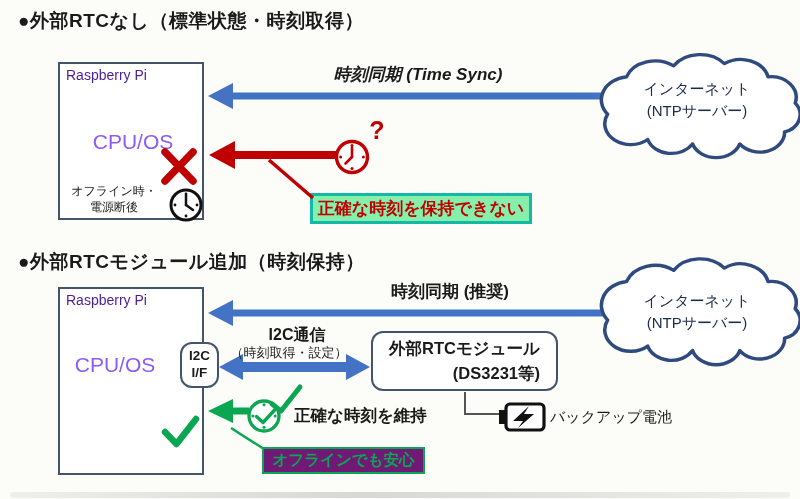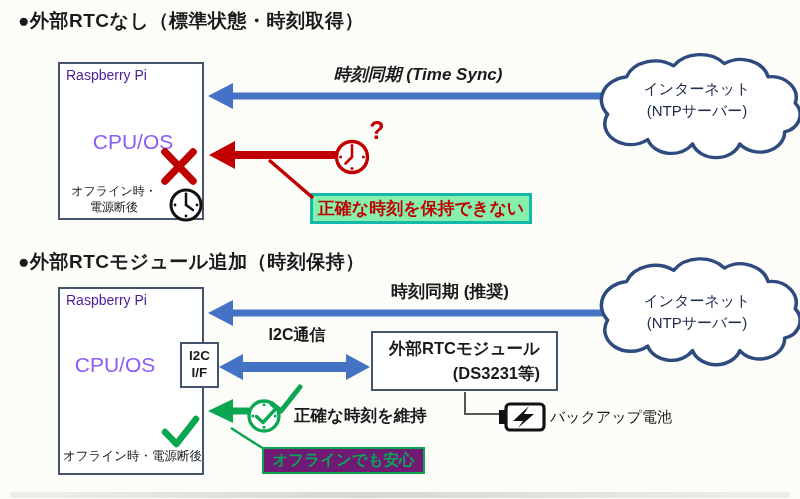--- a/index.html
+++ b/index.html
@@ -17,21 +17,21 @@
   .cpu{font-size:21px;font-weight:500;color:#8b5cf6;}
   .small{font-size:12px;}
   .sync-label{font-size:17px;font-weight:600;}
   .cloud-text{font-size:15px;font-weight:400;color:#1c2b4a;line-height:1.45;}
   .warn-box{position:absolute;border:3px solid #14b8a6;background:#86efac;
     display:flex;align-items:center;justify-content:center;
     color:#c00000;font-size:17px;font-weight:700;box-sizing:border-box;}
   .safe-box{position:absolute;border:2.5px solid #0aa651;background:#701a75;
     display:flex;align-items:center;justify-content:center;
     color:#0aa651;font-size:15.5px;font-weight:700;box-sizing:border-box;}
-  .flexc{display:flex;align-items:center;justify-content:center;}
+  .flexc{display:flex;align-items:center;justify-content:center;border-radius:12px;}
   svg.overlay{position:absolute;left:0;top:0;pointer-events:none;}
   .qmark{font-size:25px;font-weight:800;color:#c00000;}
   .bottom-artifact{position:absolute;left:10px;right:10px;bottom:1px;height:6px;
     border-radius:3px;
     background:linear-gradient(90deg,rgba(120,120,120,.10),rgba(120,120,120,.28) 45%,rgba(120,120,120,.10));}
 </style>
 </head>
 <body>
 
 <div id="canvas">
@@ -41,21 +41,20 @@
 
   <div class="box" style="left:58px;top:62px;width:146px;height:158px;"></div>
   <div class="txt box-label" style="left:66px;top:66px;">Raspberry Pi</div>
   <div class="txt cpu center" style="left:58px;top:128px;width:150px;">CPU/OS</div>
   <div class="txt small center" style="left:58px;top:183px;width:112px;">オフライン時・
 電源断後</div>
 
   <div class="box" style="left:58px;top:287px;width:146px;height:188px;"></div>
   <div class="txt box-label" style="left:66px;top:291px;">Raspberry Pi</div>
   <div class="txt cpu center" style="left:50px;top:351px;width:130px;">CPU/OS</div>
-  <div class="txt small" style="left:63px;top:448px;font-size:12.5px;">オフライン時・電源断後</div>
 
   <div class="box flexc" style="left:180px;top:342px;width:39px;height:46px;font-size:13.5px;font-weight:600;text-align:center;white-space:pre-line;line-height:1.25;">I2C
 I/F</div>
 
   <div class="box flexc" style="left:371px;top:331px;width:187px;height:60px;font-size:16.5px;font-weight:600;text-align:right;white-space:pre-line;line-height:1.5;">外部RTCモジュール
 (DS3231等)</div>
 
   <div class="warn-box" style="left:310px;top:193px;width:222px;height:31px;">正確な時刻を保持できない</div>
   <div class="safe-box" style="left:262px;top:447px;width:163px;height:27px;">オフラインでも安心</div>
 
@@ -146,18 +145,19 @@
   <div class="txt cloud-text center" style="left:607px;top:78px;width:180px;">インターネット
 (NTPサーバー)</div>
 
   <div class="txt qmark center" style="left:362px;top:114px;width:30px;">?</div>
 
   <div class="txt sync-label center" style="left:330px;top:281px;width:240px;">時刻同期 (推奨)</div>
   <div class="txt cloud-text center" style="left:607px;top:290px;width:180px;">インターネット
 (NTPサーバー)</div>
 
   <div class="txt center" style="left:227px;top:324px;width:140px;font-size:16px;font-weight:600;">I2C通信</div>
+  <div class="txt center" style="left:214px;top:344px;width:150px;font-size:13px;font-weight:500;">（時刻取得・設定）</div>
 
   <div class="txt" style="left:550px;top:407px;font-size:15px;font-weight:500;">バックアップ電池</div>
   <div class="txt" style="left:294px;top:404px;font-size:16.5px;font-weight:600;">正確な時刻を維持</div>
 
   <div class="bottom-artifact"></div>
 </div>
 
 </body></html>

